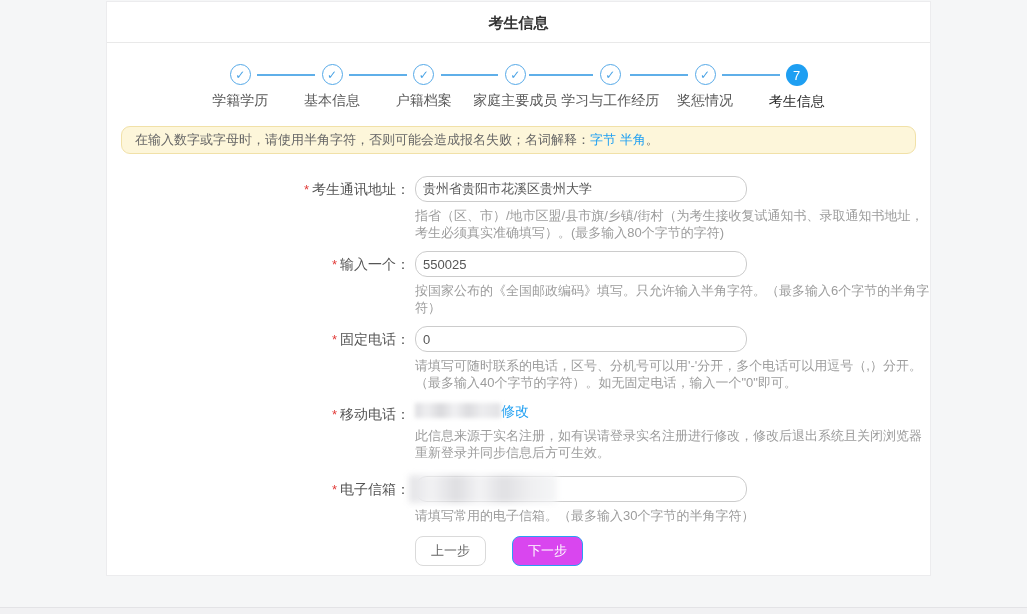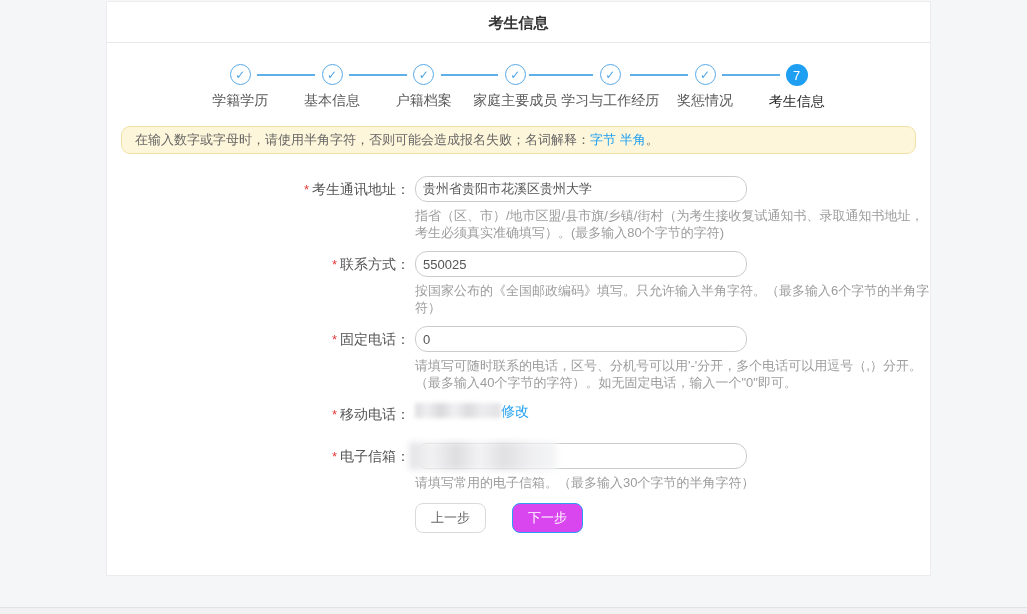--- a/index.html
+++ b/index.html
@@ -140,41 +140,42 @@
 
     <div class="form-row">
       <div class="form-label"><span class="req">*</span><span>考生通讯地址：</span></div>
       <div class="form-field">
         <input class="text-input" type="text" value="贵州省贵阳市花溪区贵州大学" style="">
         <div class="hint">指省（区、市）/地市区盟/县市旗/乡镇/街村（为考生接收复试通知书、录取通知书地址，考生必须真实准确填写）。(最多输入80个字节的字符)</div>
       </div>
     </div>
 
     <div class="form-row">
-      <div class="form-label"><span class="req">*</span><span>联系方式：</span></div>
+      <div class="form-label"><span class="req">*</span><span>输入一个：</span></div>
       <div class="form-field">
         <input class="text-input" type="text" value="550025" style="">
         <div class="hint">按国家公布的《全国邮政编码》填写。只允许输入半角字符。（最多输入6个字节的半角字符）</div>
       </div>
     </div>
 
     <div class="form-row">
       <div class="form-label"><span class="req">*</span><span>固定电话：</span></div>
       <div class="form-field">
         <input class="text-input" type="text" value="0" style="">
         <div class="hint">请填写可随时联系的电话，区号、分机号可以用'-'分开，多个电话可以用逗号（,）分开。（最多输入40个字节的字符）。如无固定电话，输入一个"0"即可。</div>
       </div>
     </div>
 
     <div class="form-row row-mobile">
       <div class="form-label"><span class="req">*</span><span>移动电话：</span></div>
       <div class="form-field">
         <div class="mobile-line">
           <span class="redacted"></span><a>修改</a>
         </div>
+        <div class="hint">此信息来源于实名注册，如有误请登录实名注册进行修改，修改后退出系统且关闭浏览器重新登录并同步信息后方可生效。</div>
       </div>
     </div>
 
     <div class="form-row">
       <div class="form-label"><span class="req">*</span><span>电子信箱：</span></div>
       <div class="form-field">
         <div class="email-wrap">
           <input class="text-input" type="text" value="" style="">
           <div class="email-blur"></div>
         </div>

